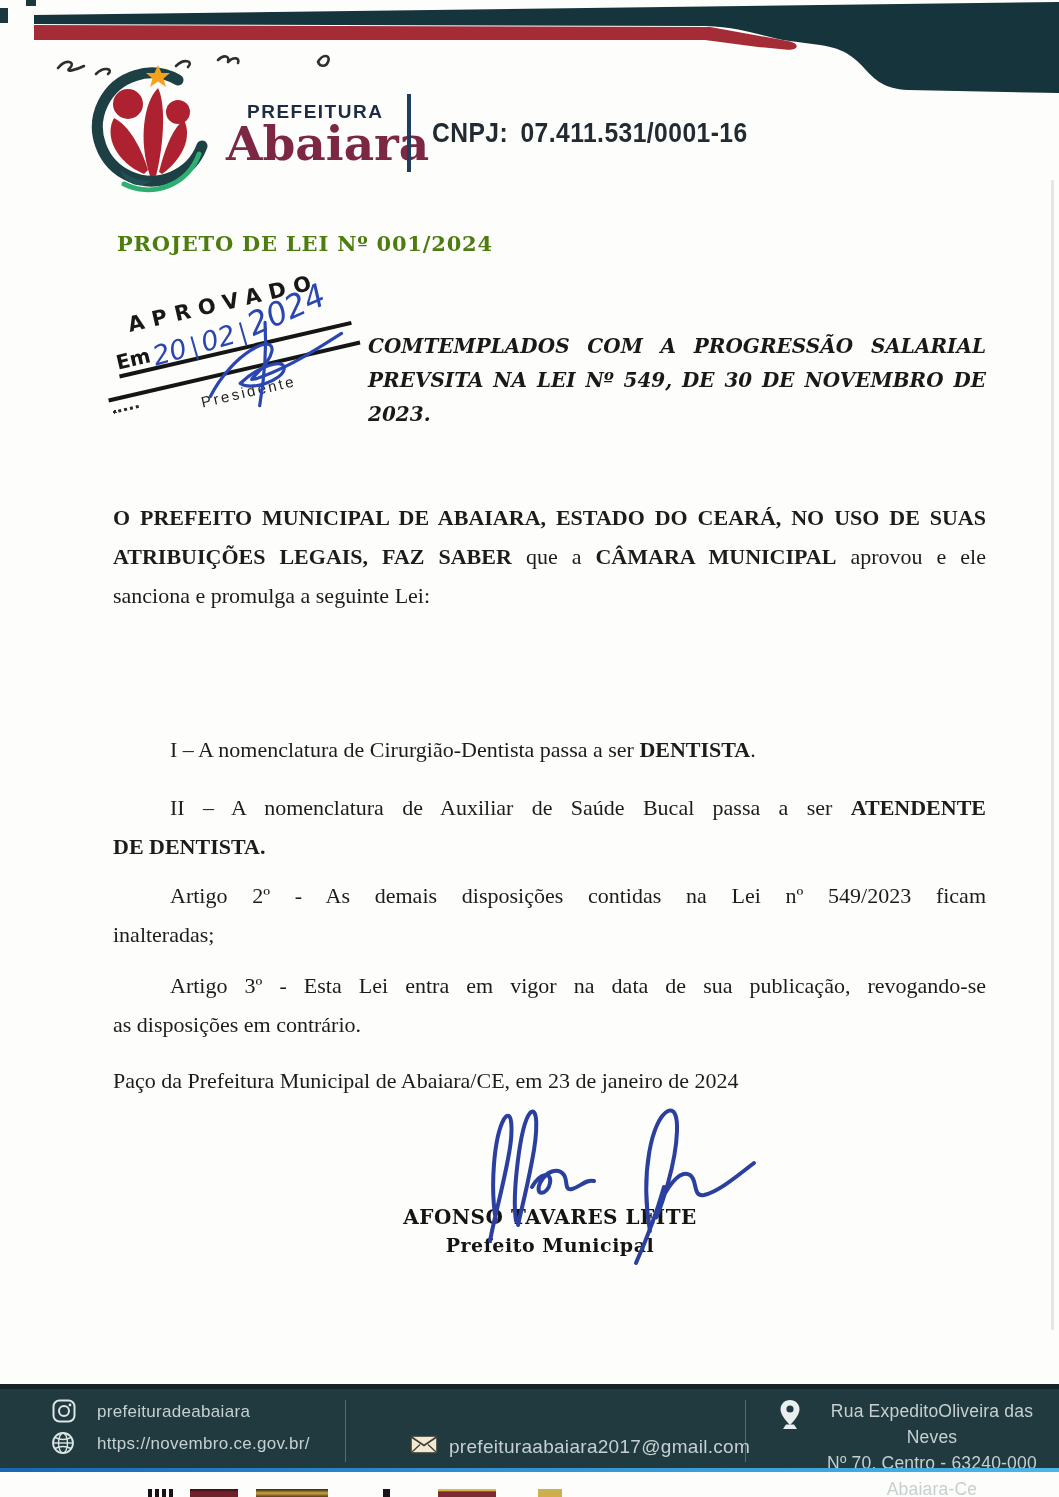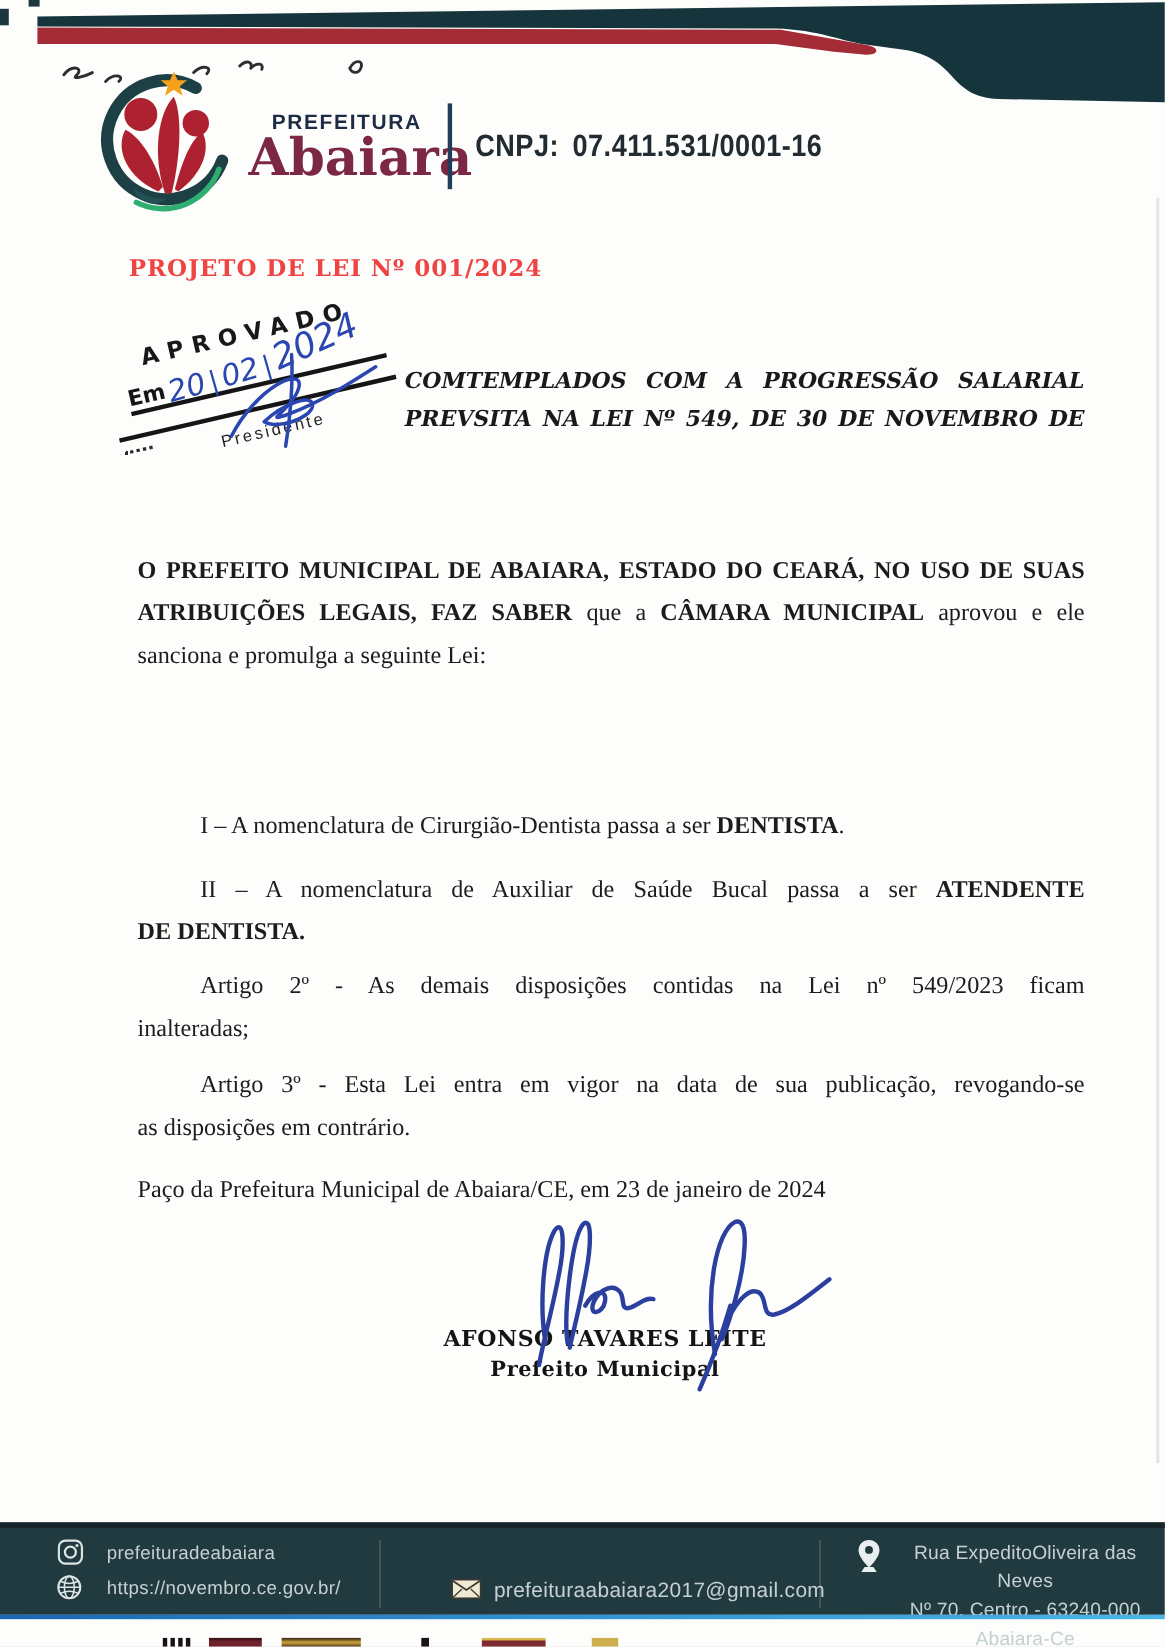--- a/index.html
+++ b/index.html
@@ -26,21 +26,21 @@
   .cnpj { position:absolute; left:432px; top:117px; white-space:nowrap;
     font-family:"Liberation Sans", sans-serif; font-weight:bold; font-size:28px;
     color:#222b31; transform:scaleX(0.88); transform-origin:left center; letter-spacing:0.5px; }
   .cnpj .v { margin-left:14px; }
   .scan-edge { position:absolute; right:5px; top:180px; height:1150px; width:3px; background:rgba(110,110,110,0.16); }
 
   
   .doc-title {
     position:absolute; left:117px; top:231px;
     font-family:"DejaVu Serif", serif; font-weight:bold;
-    font-size:21px; letter-spacing:0.8px; color:#ef4444;
+    font-size:21px; letter-spacing:0.8px; color:#4d7c0f;
   }
 
   
   .stamp { position:absolute; left:106px; top:318px; width:270px; height:150px;
     transform:rotate(-13deg); transform-origin:left top; }
   .stamp-approved { font-family:"DejaVu Sans", sans-serif; font-weight:bold;
     font-size:21px; letter-spacing:8px; color:#181818; margin-left:20px; }
   .stamp-dateline { margin-top:4px; width:238px; border-bottom:4px solid #151515;
     display:flex; align-items:flex-end; height:34px; }
   .stamp-em { font-family:"DejaVu Sans", sans-serif; font-weight:bold;
@@ -59,21 +59,21 @@
 
   
   .ementa { position:absolute; left:368px; top:329px; width:618px;
     font-family:"DejaVu Serif", serif; font-weight:bold; font-style:italic;
     font-size:20px; color:#191919; }
   .ementa .eline { line-height:34px; text-align:justify; text-align-last:justify; }
   .ementa .eline.last { text-align-last:left; }
 
   
   .par { position:absolute; left:113px; width:873px; font-size:22px; color:#1c1c1c; }
-  .line { line-height:39px;margin-left:12px; }
+  .line { line-height:39px; }
   .jline { text-align:justify; text-align-last:justify; }
   .ind { padding-left:57px; }
   .b { font-weight:bold; }
 
   
   .sig-svg { position:absolute; left:428px; top:1103px; z-index:3; }
   .signatory { position:absolute; left:360px; top:1205px; width:380px; text-align:center; z-index:2; }
   .signatory .name { font-family:"DejaVu Serif", serif; font-weight:bold; font-size:20px; letter-spacing:0.5px; color:#141414; }
   .signatory .role { font-family:"DejaVu Serif", serif; font-weight:bold; font-size:19px; letter-spacing:0.5px; color:#141414; margin-top:5px; }
 
@@ -151,20 +151,21 @@
     <svg class="stamp-sig" width="170" height="92" viewBox="0 0 170 92" fill="none" stroke="#2a46b0" stroke-width="3.2" stroke-linecap="round">
       <path d="M 14,66 C 46,28 92,18 84,36 C 76,54 40,62 70,58 C 100,54 128,44 156,34"></path>
       <path d="M 84,6 C 80,30 70,62 60,86"></path>
       <path d="M 46,60 C 66,48 96,44 92,56 C 88,66 56,70 46,60"></path>
     </svg>
   </div>
 
   <div class="ementa">
     <div class="eline">COMTEMPLADOS COM A PROGRESSÃO SALARIAL</div>
     <div class="eline">PREVSITA NA LEI Nº 549, DE 30 DE NOVEMBRO DE</div>
+    <div class="eline last">2023.</div>
   </div>
 
   <div class="par" style="top:498px">
     <div class="line jline b">O PREFEITO MUNICIPAL DE ABAIARA, ESTADO DO CEARÁ, NO USO DE SUAS</div>
     <div class="line jline"><span class="b">ATRIBUIÇÕES LEGAIS, FAZ SABER</span><span> que a </span><span class="b">CÂMARA MUNICIPAL</span><span> aprovou e ele</span></div>
     <div class="line">sanciona e promulga a seguinte Lei:</div>
   </div>
 
 
   <div class="par" style="top:730px">

